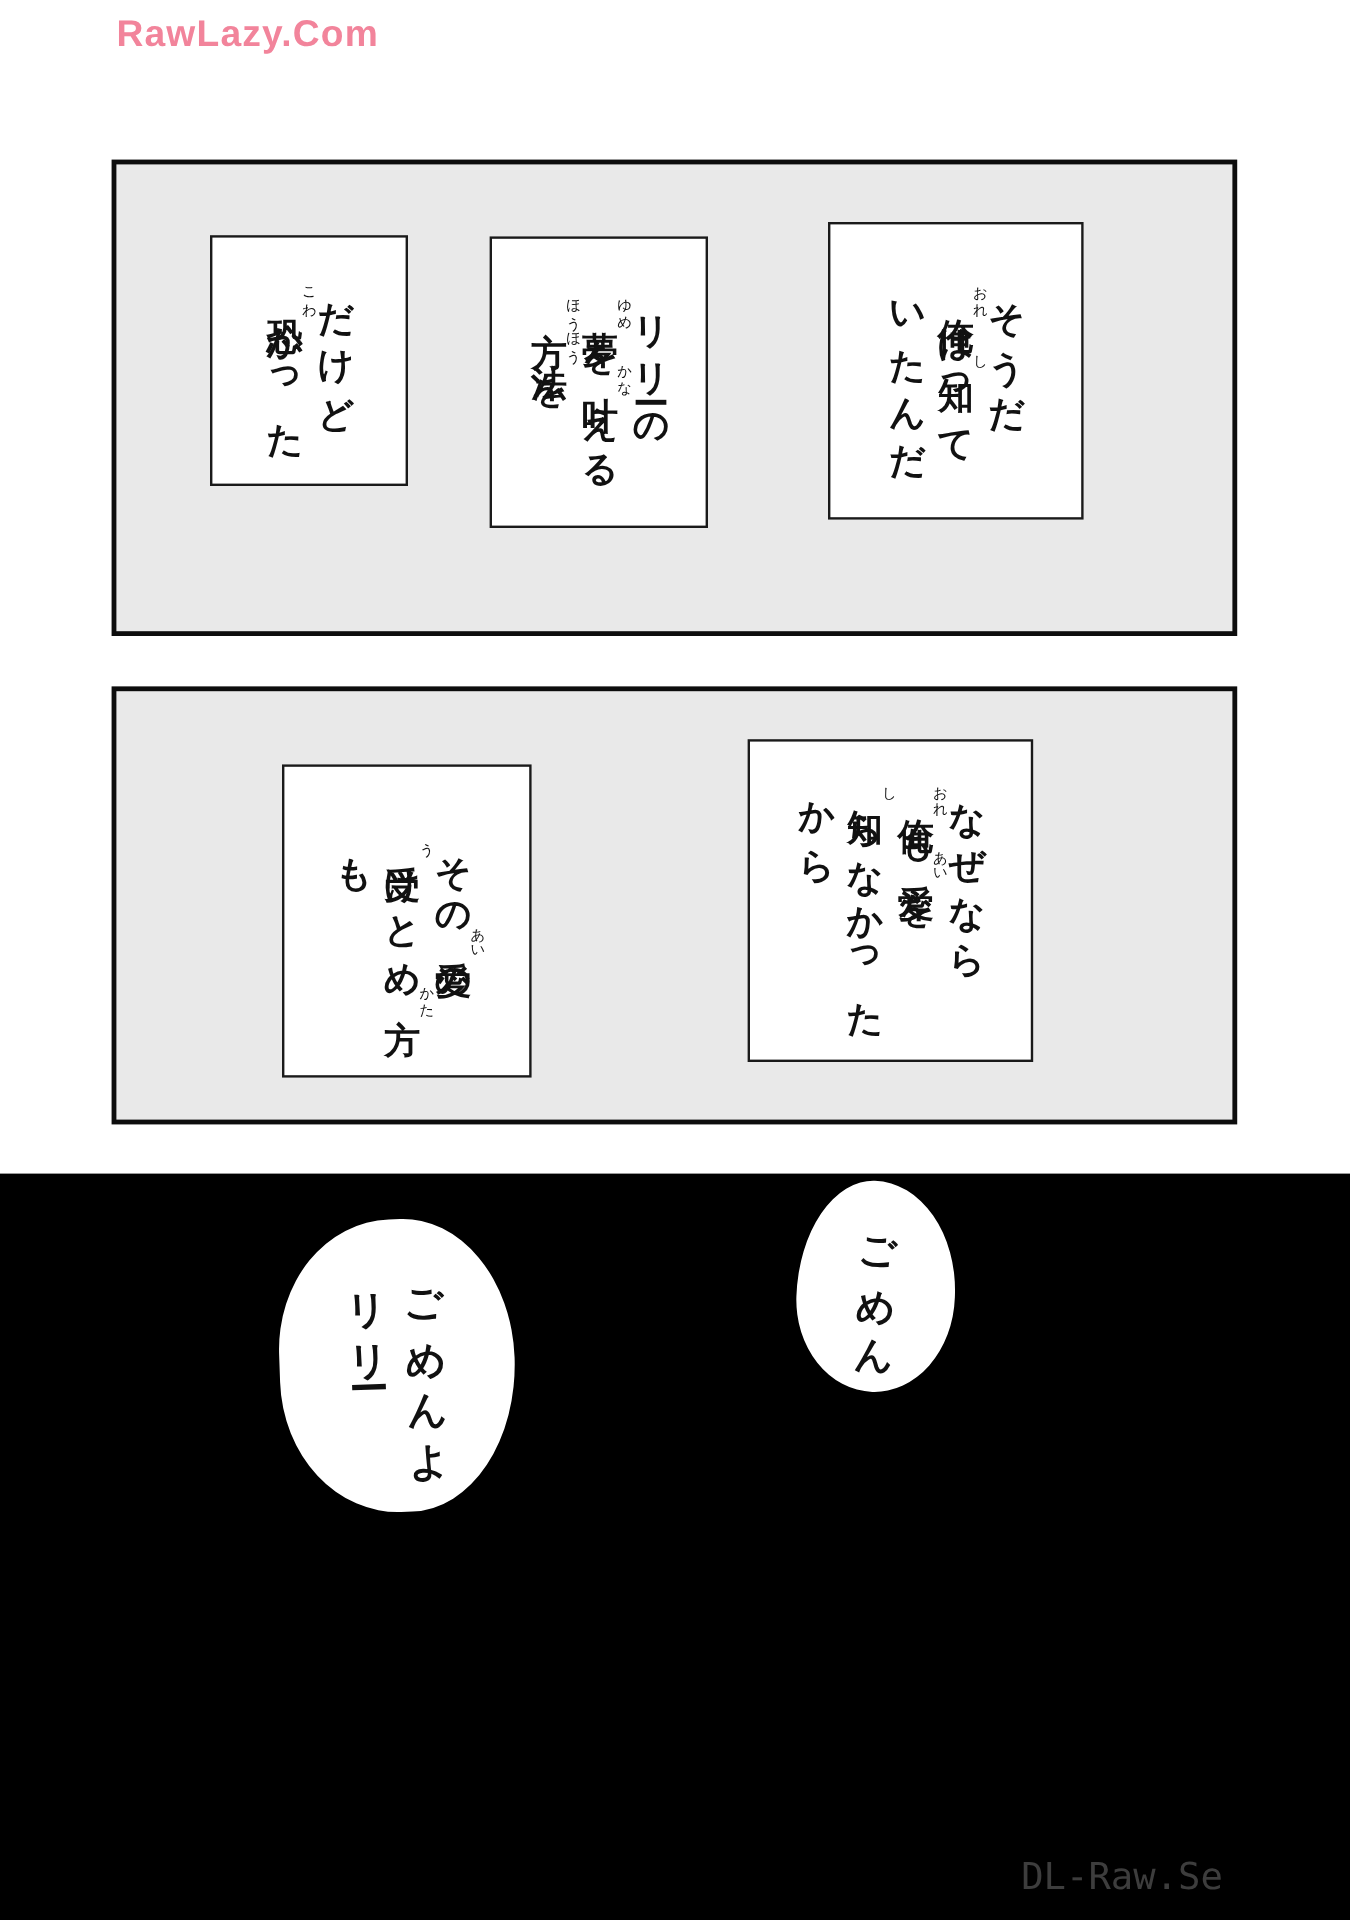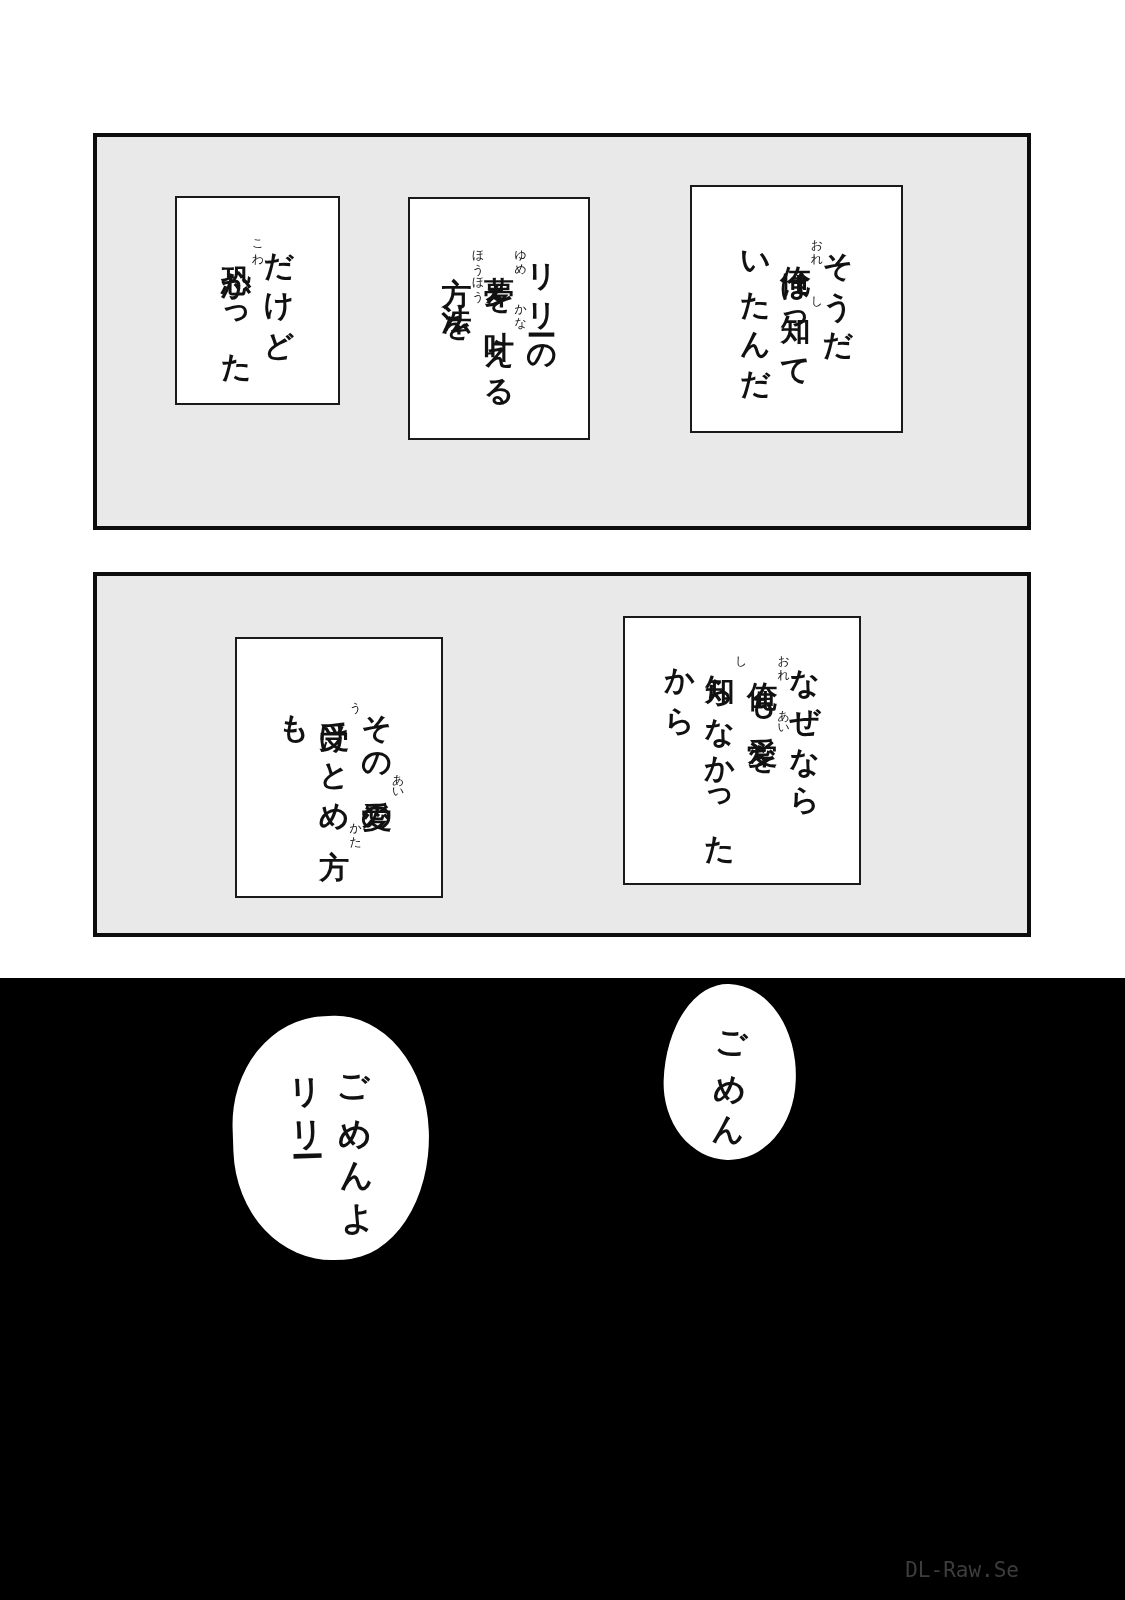--- a/index.html
+++ b/index.html
@@ -114,31 +114,32 @@
     letter-spacing: 5px;
   }
   .bubble-right .vtext { font-size: 32px; line-height: 1.3; }
   .bubble-left  .vtext { font-size: 33px; line-height: 1.45; }
 
   
   .wm-bottom {
     position: absolute;
     right: 106px;
     bottom: 18px;
-    font-size: 21px;
+    font-size: 31px;
     font-weight: 400;
     color: #3d3d3d;
     font-family: "DejaVu Sans Mono", monospace;
   }
 </style>
 </head>
 <body>
 
 <div class="page">
 
+  <div class="wm-top">RawLazy.Com</div>
 
   <div class="panel panel-1">
     <div class="tbox box-a">
       <div class="vtext">そうだ<br><ruby>俺<rt>おれ</rt></ruby>は<ruby>知<rt>し</rt></ruby>って<br>いたんだ</div>
     </div>
     <div class="tbox box-b">
       <div class="vtext">リリーの<br><ruby>夢<rt>ゆめ</rt></ruby>を<ruby>叶<rt>かな</rt></ruby>える<br><ruby>方法<rt>ほうほう</rt></ruby>を</div>
     </div>
     <div class="tbox box-c">
       <div class="vtext">だけど<br><ruby>恐<rt>こわ</rt></ruby>かった</div>

